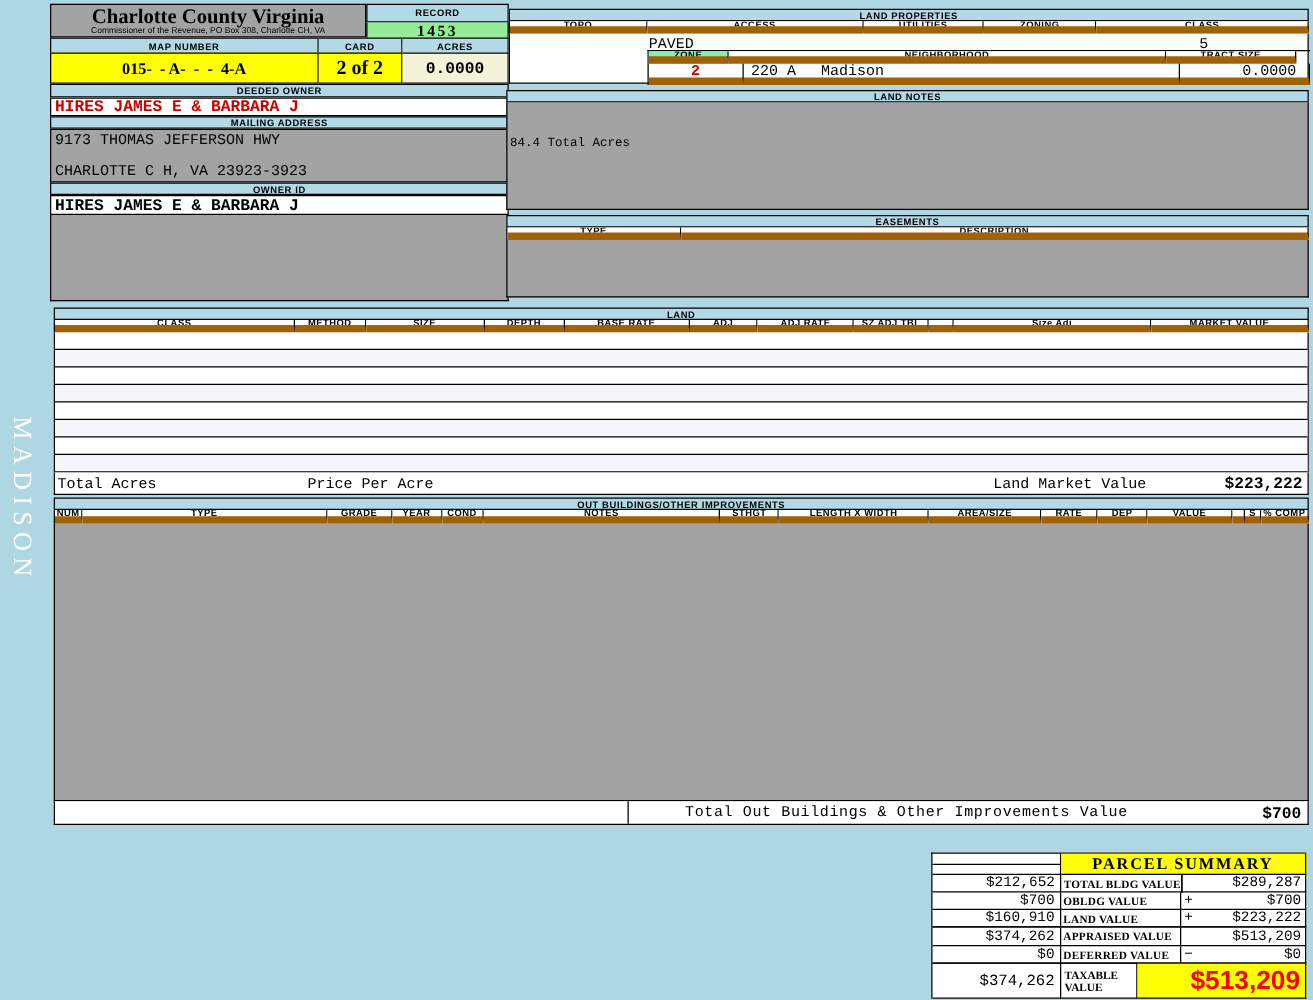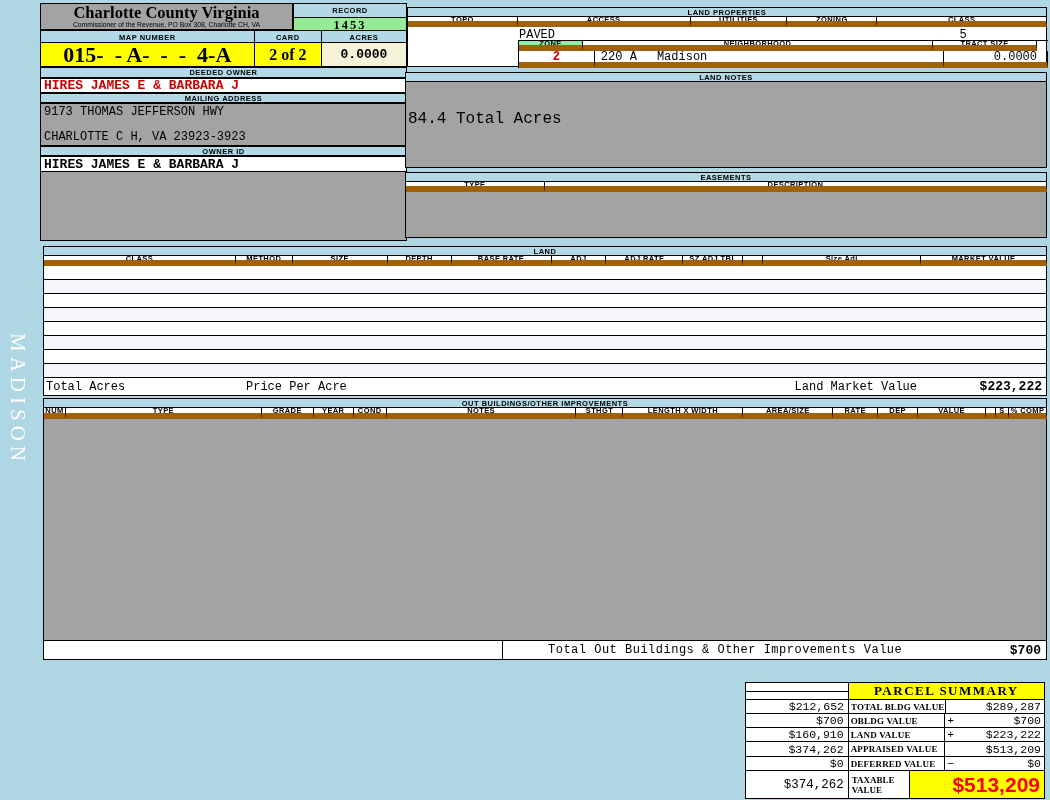--- a/index.html
+++ b/index.html
@@ -24,21 +24,21 @@
   #record-box .bar{height:13px;}
   .record-val{height:14px;background:#96EC96;border:1px solid #000;border-top:none;display:flex;align-items:center;
               justify-content:center;font-family:"Liberation Serif",serif;font-weight:bold;font-size:12.5px;letter-spacing:2px;}
   #map-hdr{left:40px;top:30px;width:367px;height:12px;}
   #map-hdr .bar{height:12px;}
   #map-val{left:40px;top:42px;width:367px;height:23px;}
   #map-val>div{border:1px solid #000;border-left:none;display:flex;align-items:center;justify-content:center;height:23px;}
   #map-val>div:first-child{border-left:1px solid #000;}
   .yellowbg{background:#FFFF00;}
   .creambg{background:#F5F2DA;}
-  .mapnum{font-family:"Liberation Serif",serif;font-weight:bold;font-size:22px;white-space:pre;}
+  .mapnum{font-family:"Liberation Serif",serif;font-weight:bold;font-size:13px;white-space:pre;}
   .cardval{font-family:"Liberation Serif",serif;font-weight:bold;font-size:16px;}
   .acresval{font-family:"Liberation Mono",monospace;font-weight:bold;font-size:13px;}
   .lbar{height:11px;}
   .valline{background:#fff;border:1px solid #000;display:flex;align-items:center;padding-left:3px;}
   .redtxt{color:#CC0000;}
   
   .titlebar{height:10px;}
   .emptyrow{border-bottom:1px solid #000;}
   .altrow{background:#F5F5FB;}
   .totalrow{background:#fff;border:1px solid #000;border-top:none;display:flex;align-items:center;
@@ -120,21 +120,21 @@
           <span style="padding-left:6px">220 A</span>
           <span style="padding-left:20px">Madison</span>
         </div>
         <div class="cell mono" style="width:104px;justify-content:flex-end;padding-right:10px;font-size:12px">0.0000</div>
       </div>
     </div>
   </div>
 
   <div class="abs bar titlebar" style="left:405px;top:72px;width:642px">LAND NOTES</div>
   <div class="abs box" style="left:405px;top:82px;width:642px;height:86px;border-top:none">
-    <div class="mono" style="position:absolute;left:2px;top:28px;font-size:16px">84.4 Total Acres</div>
+    <div class="mono" style="position:absolute;left:2px;top:28px;font-size:10px">84.4 Total Acres</div>
   </div>
 
   <div class="abs bar titlebar" style="left:405px;top:172px;width:642px">EASEMENTS</div>
   <div class="abs row" style="left:405px;top:182px;width:642px;height:10px;border-left:1px solid #000">
     <div class="cell hdrcell" style="width:139px">TYPE</div>
     <div class="cell hdrcell" style="width:503px">DESCRIPTION</div>
   </div>
   <div class="abs box" style="left:405px;top:192px;width:642px;height:46px;border-top:none"></div>
 
   <div class="abs bar titlebar" style="left:43px;top:246px;width:1004px">LAND</div>

